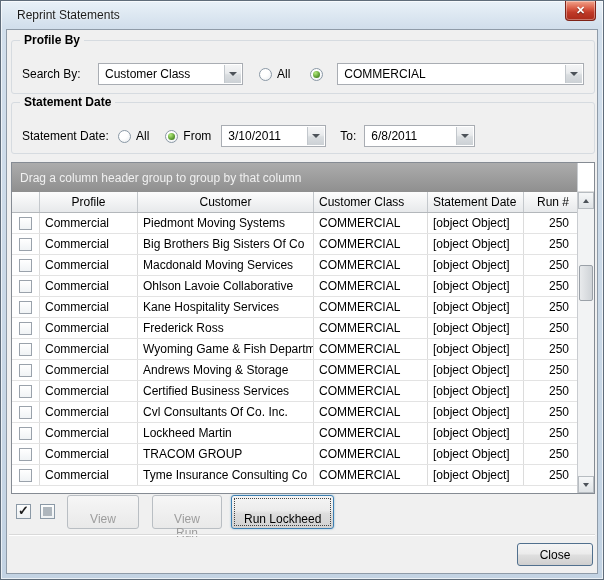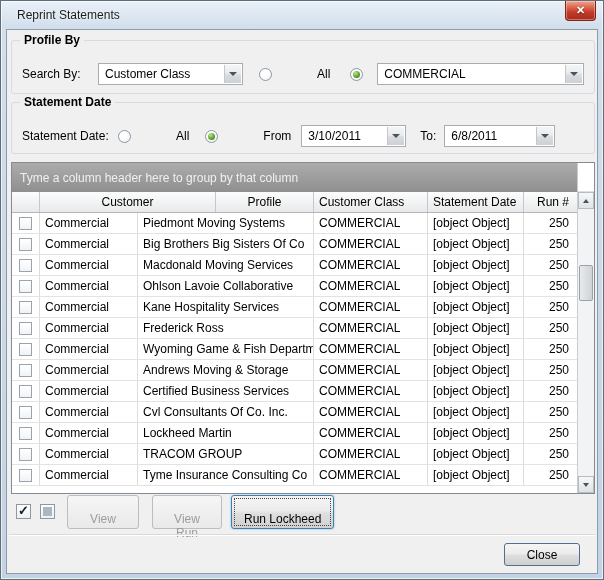--- a/index.html
+++ b/index.html
@@ -29,21 +29,21 @@
   .field-label { white-space:nowrap; }
 
   
   .combo { position:relative; height:22px; background:#fff; border:1px solid #a9adb3; display:flex; align-items:center; padding:0 22px 0 6px; cursor:pointer; white-space:nowrap; overflow:hidden; }
   .combo-btn { position:absolute; right:1px; top:1px; bottom:1px; width:17px;
     background:linear-gradient(180deg,#f4f5f6 0%,#e9ebed 45%,#d9dde0 55%,#ccd1d5 100%);
     border-left:1px solid #c2c7cc; display:flex; align-items:center; justify-content:center; }
   .tri-down { width:0; height:0; border-left:4px solid transparent; border-right:4px solid transparent; border-top:4px solid #4c5259; }
 
   
-  .radio { display:inline-flex; align-items:center; cursor:pointer;gap:40px; }
+  .radio { display:inline-flex; align-items:center; cursor:pointer; }
   .radio-circle { width:13px; height:13px; border-radius:50%; border:1px solid #8b99a6;
     background:radial-gradient(circle at 35% 30%, #ffffff 40%, #e7ebee 100%); position:relative; flex:none; }
   .radio-circle.checked::after { content:""; position:absolute; left:2px; top:2px; width:7px; height:7px; border-radius:50%;
     background:radial-gradient(circle at 35% 30%, #a6e071 10%, #5d9b34 60%, #2f6d12 100%); }
   .radio-label { margin-left:5px; }
 
   
   .checkbox { width:15px; height:15px; border:1px solid #8b99a6; background:linear-gradient(180deg,#fcfdfd,#eef1f3);
     display:inline-flex; align-items:center; justify-content:center; cursor:pointer; flex:none; }
   .checkbox .check-glyph { font-size:13px; font-weight:bold; color:#1c1c1c; line-height:1; margin-top:-2px; }
@@ -79,21 +79,21 @@
   .tri-up-sm { width:0; height:0; border-left:3px solid transparent; border-right:3px solid transparent; border-bottom:4px solid #4c5259; }
   .tri-down-sm { width:0; height:0; border-left:3px solid transparent; border-right:3px solid transparent; border-top:4px solid #4c5259; }
 
   
   .footer-row { position:absolute; left:9px; top:470px; height:23px; display:flex; align-items:center; }
   .btn { font-family:inherit; font-size:12px; height:23px; padding:16px 12px; border:1px solid #8e9aa5; border-radius:3px;
     background:linear-gradient(180deg,#f5f5f5 0%,#ececec 45%,#dedede 55%,#d1d1d1 100%); color:#000; cursor:pointer; }
   .btn.disabled { color:#9d9d9d; border-color:#b9bec3; background:linear-gradient(180deg,#f6f6f6,#e9e9e9); }
   .btn.focused { border-color:#3c7fb1; outline:1px dotted #444; outline-offset:-4px; box-shadow:0 0 2px rgba(60,127,177,.6); }
   .separator { position:absolute; left:2px; right:2px; top:504px; border-top:1px solid #d9d9d9; border-bottom:1px solid #ffffff; }
-  .close-area-btn { position:absolute; right:17px; top:513px; width:76px; height:23px; border:1px solid #51708e; border-radius:3px;
+  .close-area-btn { position:absolute; right:4px; top:513px; width:76px; height:23px; border:1px solid #51708e; border-radius:3px;
     background:linear-gradient(180deg,#f5f5f5 0%,#ececec 45%,#dedede 55%,#cfcfcf 100%); font-family:inherit; font-size:12px; cursor:pointer; }
 </style>
 </head>
 <body>
 
 <div class="window">
 
   <div class="titlebar">
     <span class="title-text">Reprint Statements</span>
     <div class="close-btn">
@@ -153,26 +153,26 @@
           <span class="combo-btn">
               <span class="tri-down"></span>
             </span>
         </div>
       </div>
     </div>
 
     <div class="grid">
       <div class="grid-main">
         <div class="groupby-bar">
-          <span>Tyme a column header here to group by that column</span>
+          <span>Drag a column header group to group by that column</span>
         </div>
         <div class="grid-header">
           <div class="hcell c0"></div>
+          <div class="hcell c1">Profile</div>
           <div class="hcell c2">Customer</div>
-          <div class="hcell c1">Profile</div>
           <div class="hcell c3">Customer Class</div>
           <div class="hcell c4">Statement Date</div>
           <div class="hcell c5">Run #</div>
         </div>
         <div class="grid-body">
           <div class="grid-row">
               <div class="cell c0">
                 <span class="grid-check"></span>
               </div>
               <div class="cell c1">Commercial</div>

